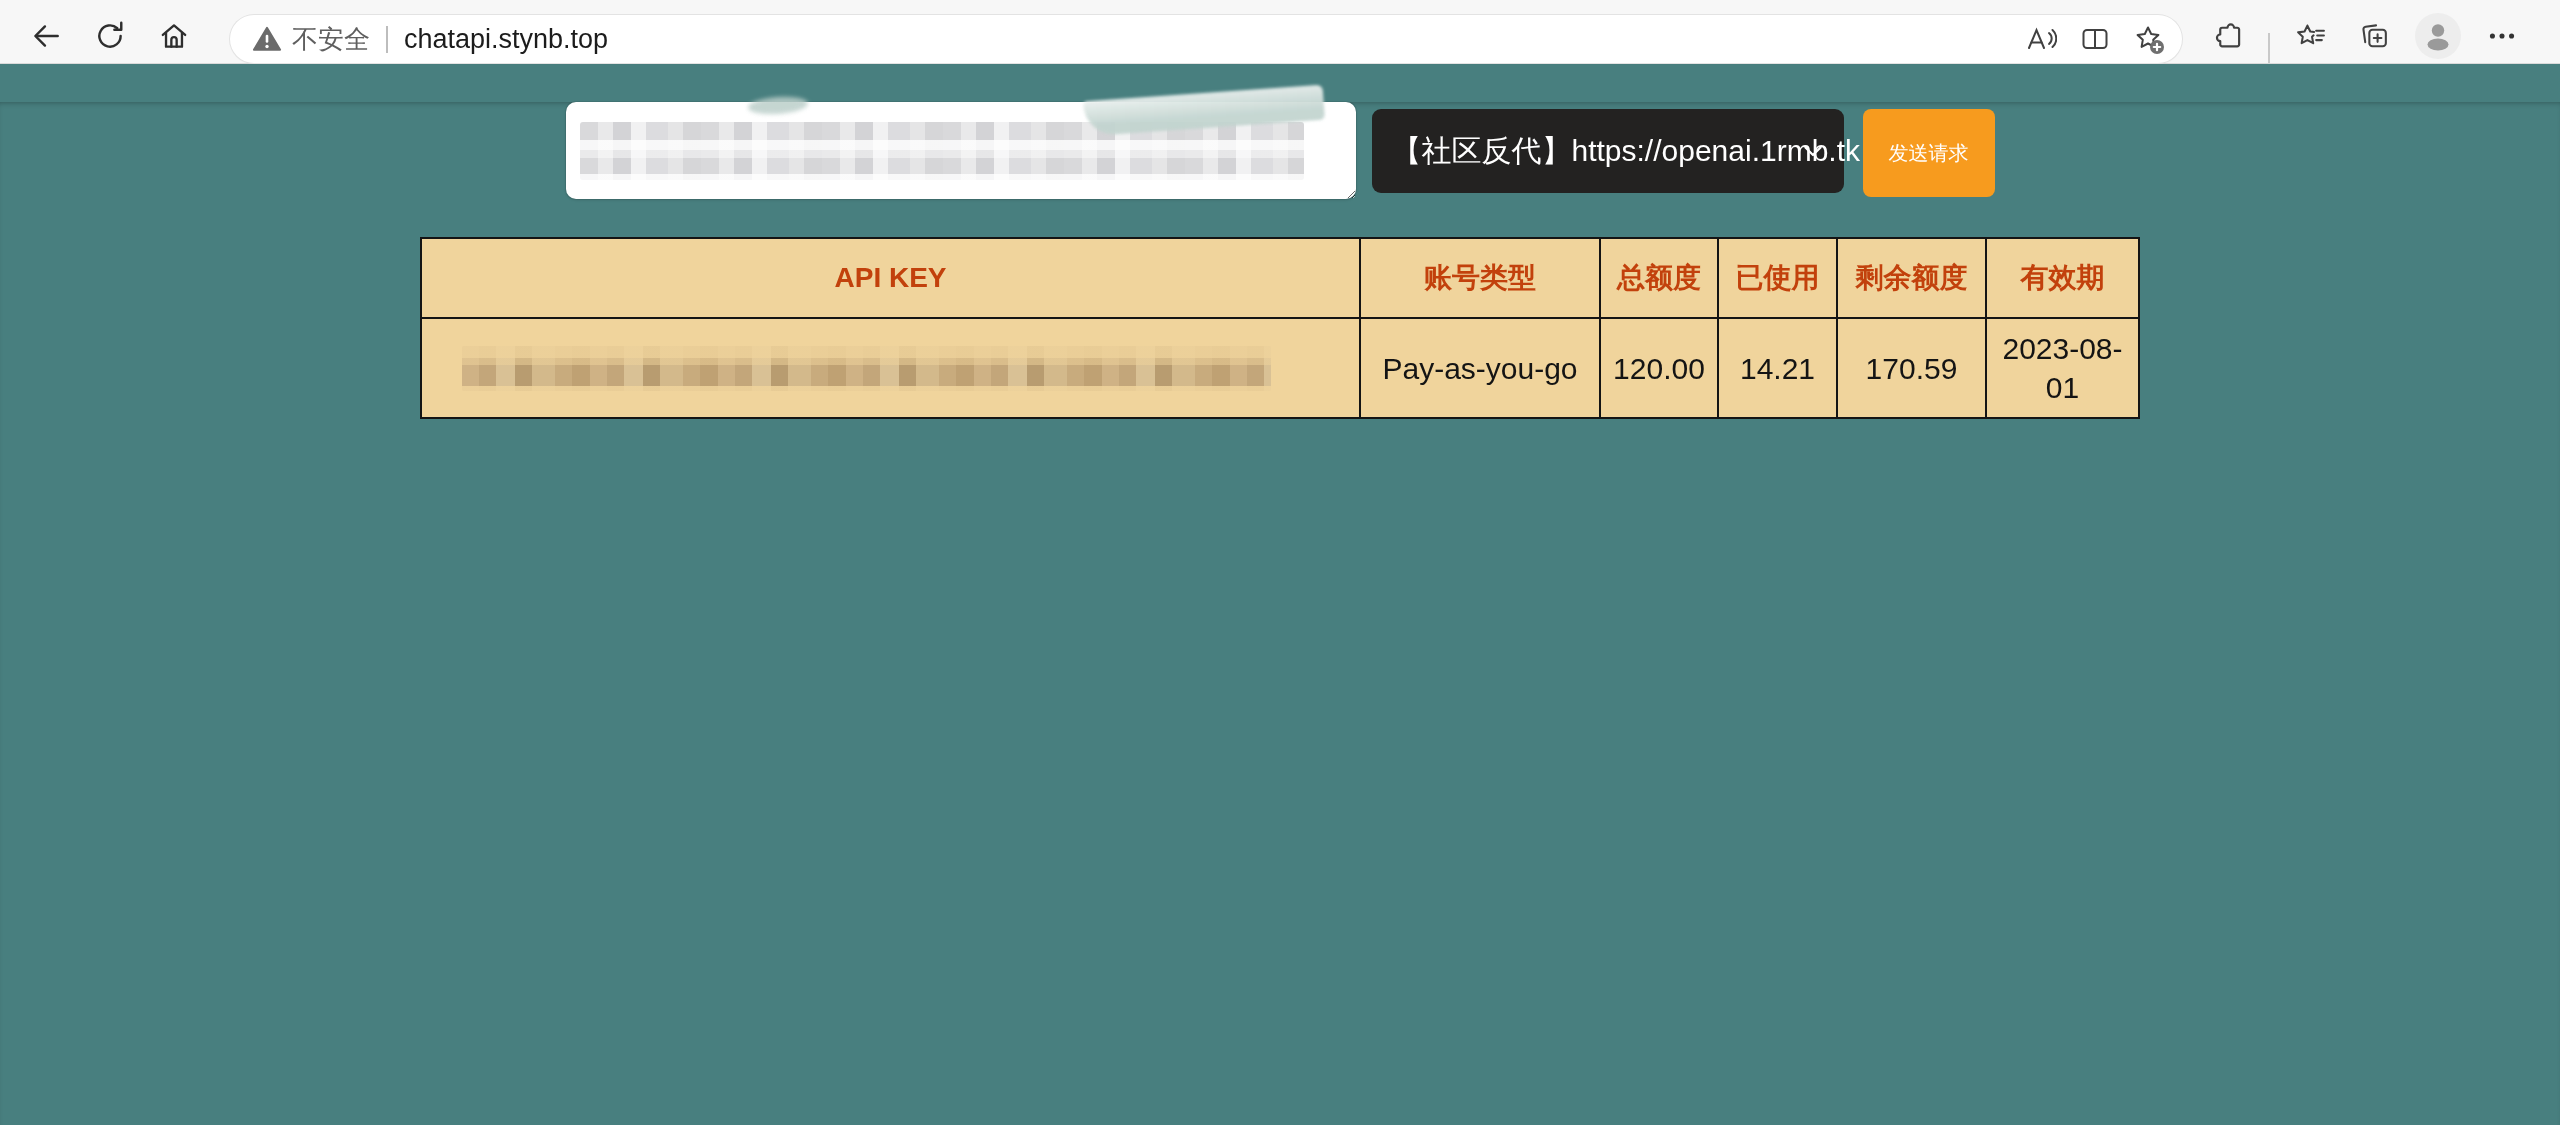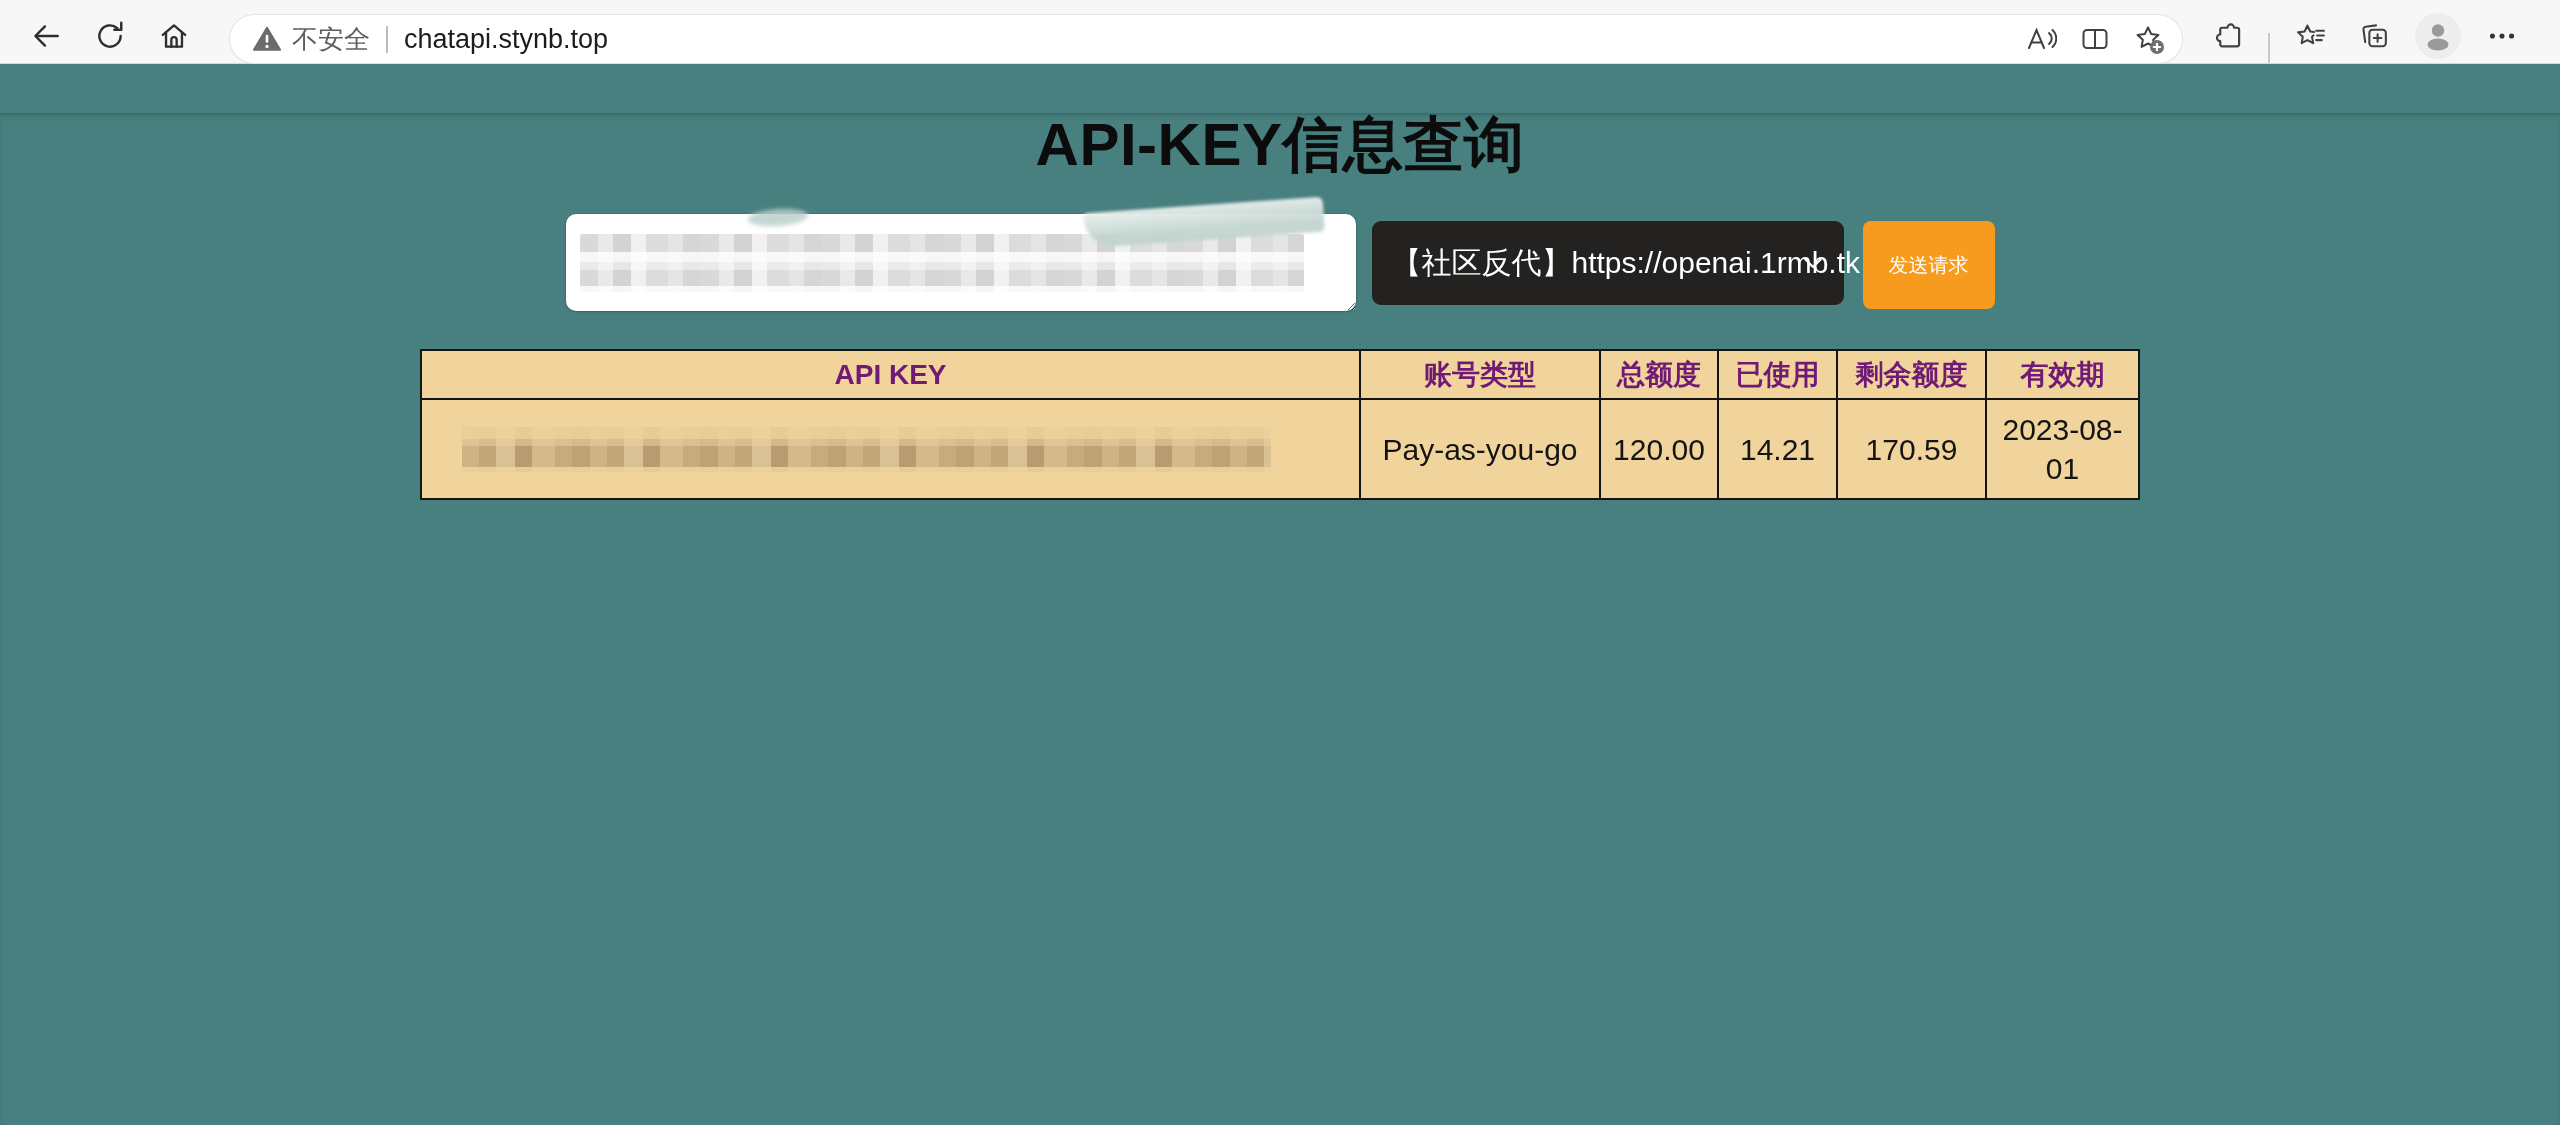--- a/index.html
+++ b/index.html
@@ -86,21 +86,21 @@
     background:var(--button-background);color:var(--button-text);
     border:none;border-radius:8px;font-size:20px;cursor:pointer;
     font-family:"Liberation Sans","DejaVu Sans",sans-serif;
   }
   
   table.qt{
     border-collapse:collapse;table-layout:fixed;width:1718px;margin:38px auto 0;
     background:var(--table-background);border:2px solid var(--table-border);
   }
   .qt th,.qt td{border:2px solid var(--table-border);text-align:center;vertical-align:middle;padding:0 10px;}
-  .qt th{font-size:28px;font-weight:bold;height:49px;color:#701a75;}
+  .qt th{font-size:28px;font-weight:bold;height:80px;color:#c2410c;}
   .qt td{font-size:30px;height:100px;color:#141414;line-height:1.3;}
   .mosaic-tan{
     height:45px;margin:0 78px 0 30px;border-radius:2px;
     background:
       repeating-linear-gradient(0deg, rgba(240,212,156,.85) 0 5px, rgba(240,212,156,0) 5px 26px, rgba(240,212,156,.5) 26px 33px, rgba(240,212,156,.85) 33px 45px),
       repeating-linear-gradient(90deg,#CFB285 0 17px,#C3A67A 17px 34px,#D9C195 34px 53px,#B89C70 53px 70px,#D3B98B 70px 93px,#C8AB7D 93px 110px,#BFA173 110px 128px);
   }
 </style>
 </head>
 <body>
@@ -193,21 +193,20 @@
   <button class="tb-btn">
     <svg width="34" height="34" viewBox="0 0 32 32" fill="#333">
         <circle cx="7" cy="16" r="2.4"></circle>
         <circle cx="16" cy="16" r="2.4"></circle>
         <circle cx="25" cy="16" r="2.4"></circle>
       </svg>
   </button>
 </div>
 
 <div class="page">
-  <h1 class="title">API-KEY信息查询</h1>
 
   <div class="form-row">
     <div class="ta-wrap">
       <textarea spellcheck="false" style=""></textarea>
       <div class="mosaic-gray"></div>
       <div class="smudge-a"></div>
       <div class="smudge-b"></div>
     </div>
     <div class="select">
       <span>【社区反代】https://openai.1rmb.tk</span>

